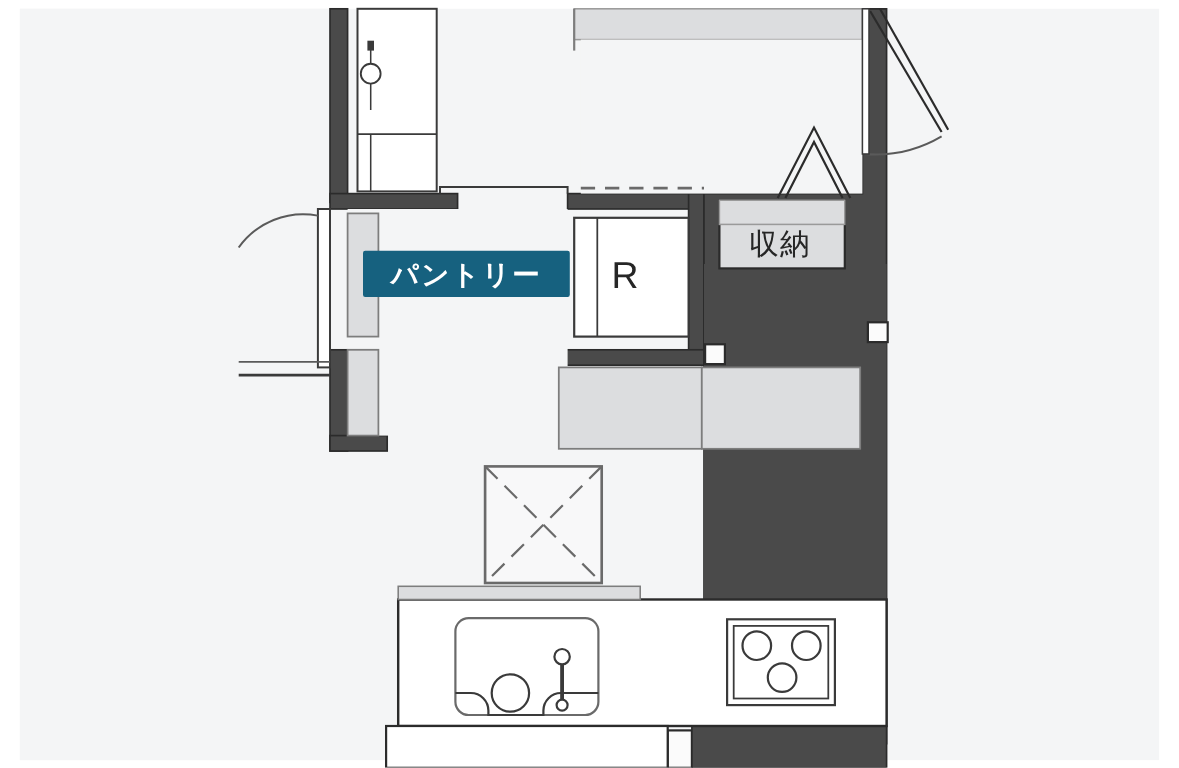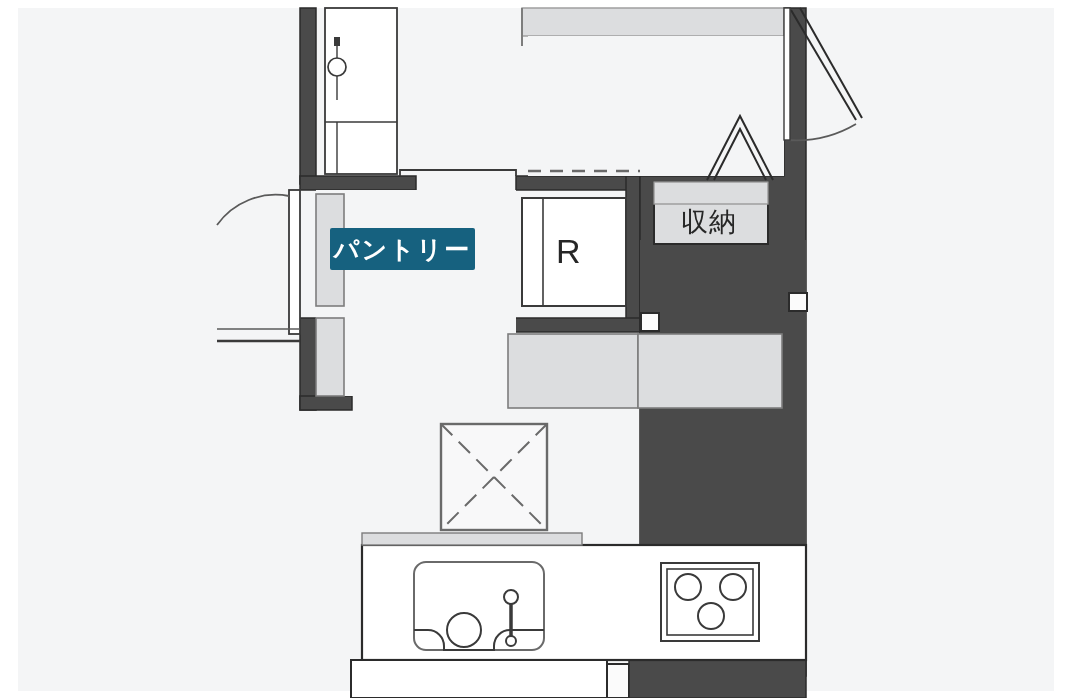--- a/index.html
+++ b/index.html
@@ -31,21 +31,21 @@
     justify-content: center;
     color: #ffffff;
     font-weight: bold;
     letter-spacing: 2px;
     white-space: nowrap;
     box-sizing: border-box;
   }
   #pantry-label {
     left: 330px;
     top: 228px;
-    width: 145px;
+    width: 188px;
     height: 42px;
     font-size: 25px;
     border-radius: 2px;
   }
   .fixture-text {
     position: absolute;
     color: #262626;
     font-family: "Liberation Sans", sans-serif;
     white-space: nowrap;
   }

